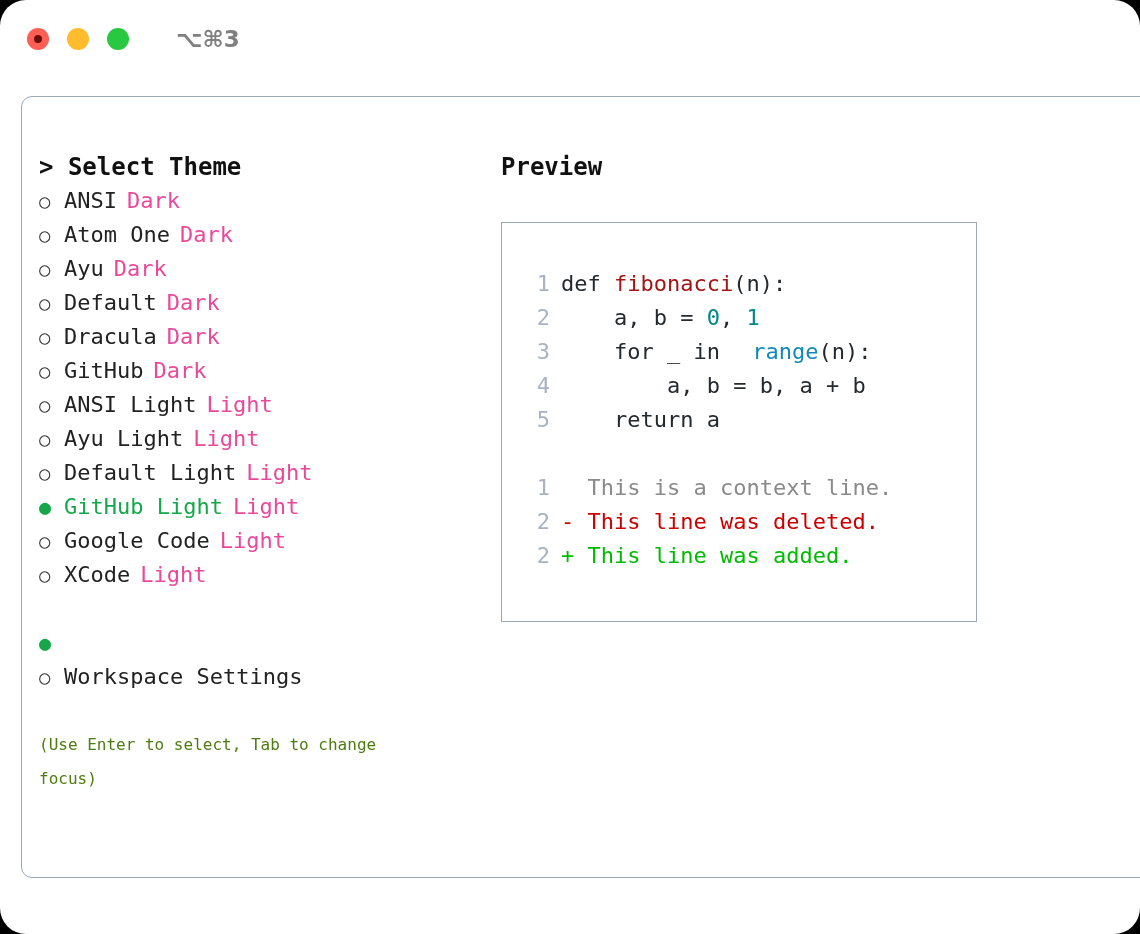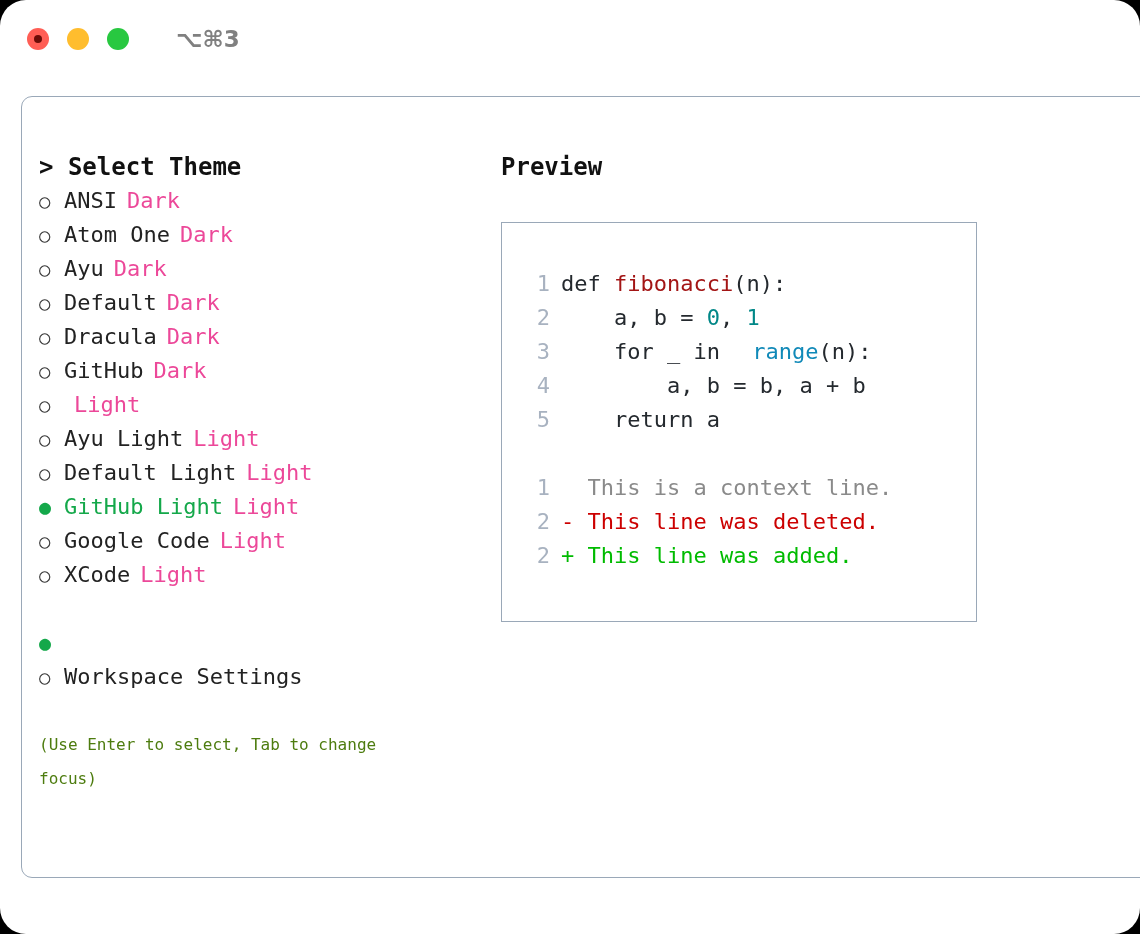--- a/index.html
+++ b/index.html
@@ -251,20 +251,21 @@
           </div>
 
           <div class="row">
             <span class="bullet">○</span>
             <span class="label">GitHub</span>
             <span class="tag">Dark</span>
           </div>
 
           <div class="row">
             <span class="bullet">○</span>
+            <span class="label">ANSI Light</span>
             <span class="tag">Light</span>
           </div>
 
           <div class="row">
             <span class="bullet">○</span>
             <span class="label">Ayu Light</span>
             <span class="tag">Light</span>
           </div>
 
           <div class="row">

